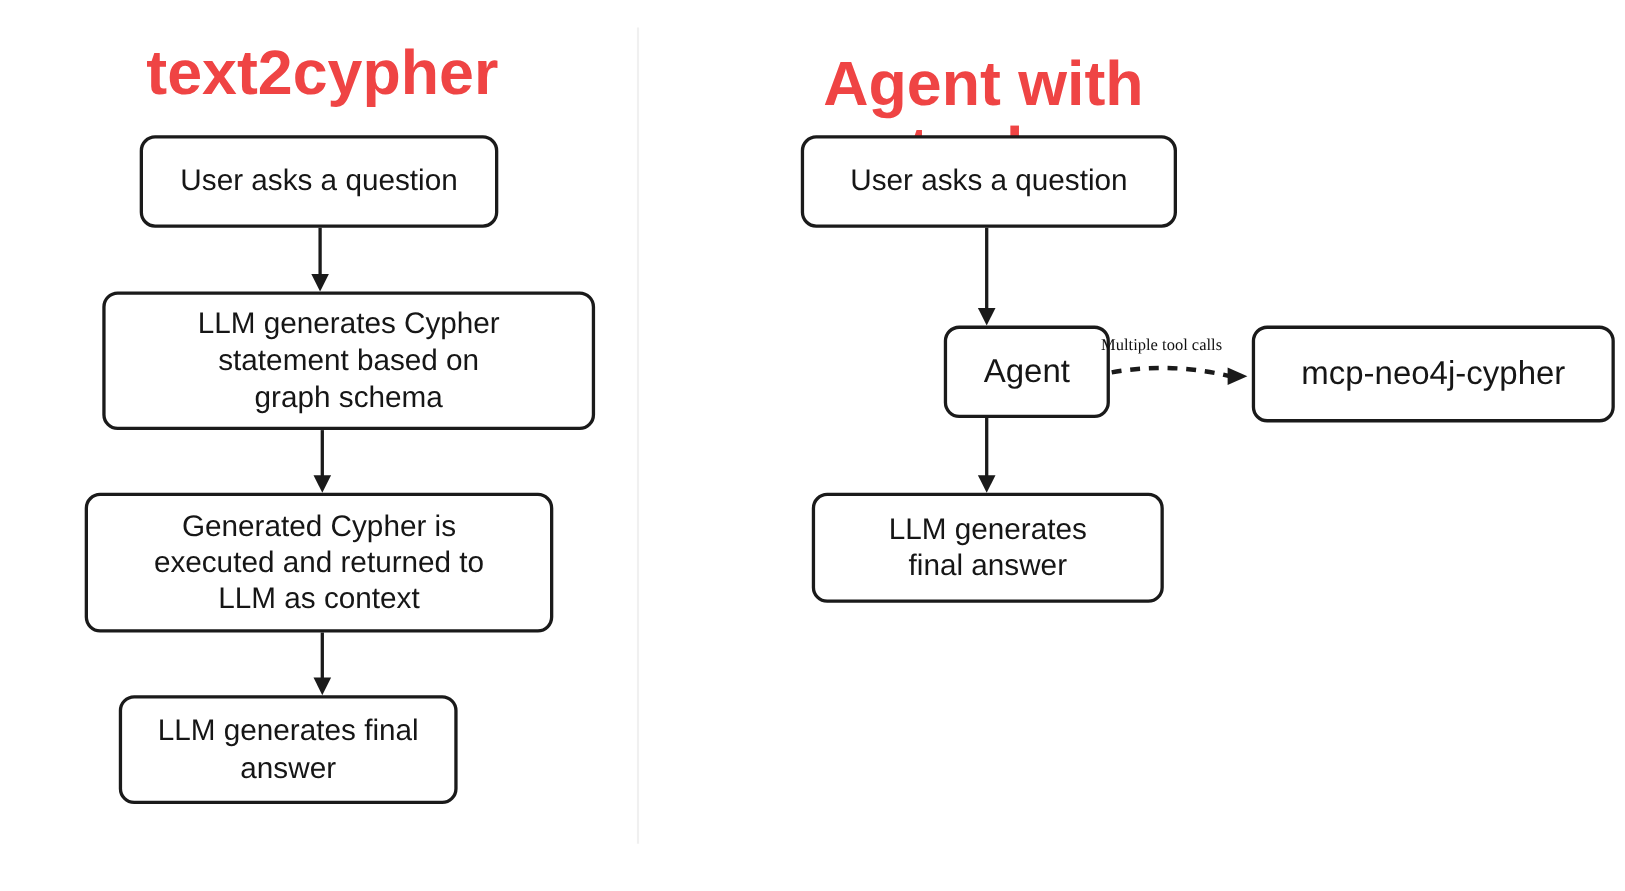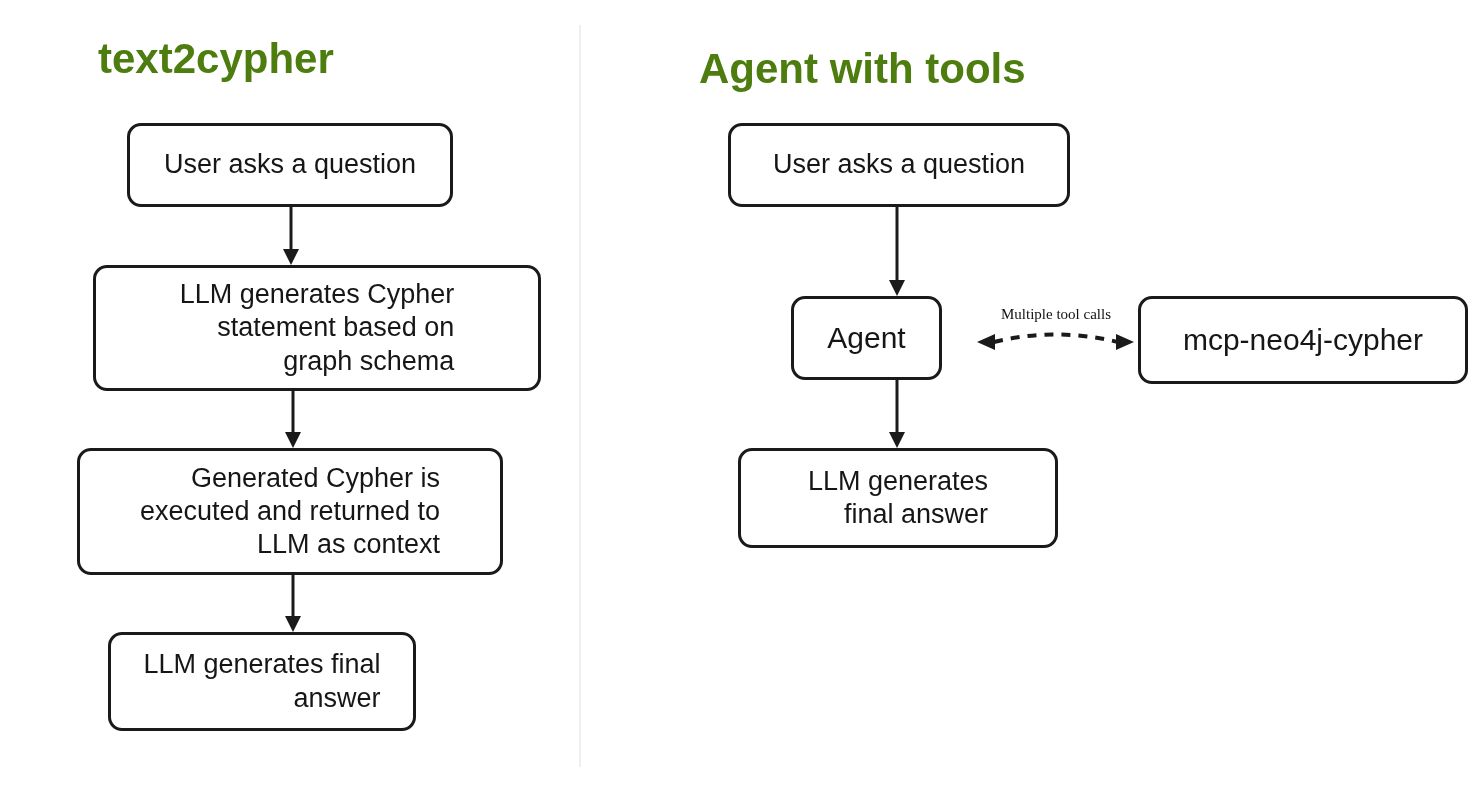--- a/index.html
+++ b/index.html
@@ -29,49 +29,50 @@
     left: 579px;
     top: 25px;
     width: 2px;
     height: 742px;
     background: #f0f0f0;
     z-index: 0;
   }
   .title {
     position: absolute;
     z-index: 2;
-    font-size: 42px;
+    font-size: 57px;
     font-weight: 700;
-    color: #4d7c0f;
+    color: #ef4444;
+    text-align: center;
     line-height: 1.05;
   }
   .left-title  { left: 98px;  top: 37px; width: 390px; }
   .right-title { left: 699px; top: 37px; width: 390px; margin-top: 10px; }
   .node {
     position: absolute;
     z-index: 2;
     box-sizing: border-box;
     border: 3px solid #1a1a1a;
     border-radius: 14px;
     background: #ffffff;
     display: flex;
     align-items: center;
     justify-content: center;
-    text-align: right;
+    text-align: center;
     white-space: pre-line;
     color: #161616;
     font-size: 27px;
     line-height: 1.23;
   }
   .n-l1    { left: 127px;  top: 123px; width: 326px; height: 84px; }
   .n-l2    { left: 93px;   top: 265px; width: 448px; height: 126px; }
   .n-l3    { left: 77px;   top: 448px; width: 426px; height: 127px; }
   .n-l4    { left: 108px;  top: 632px; width: 308px; height: 99px; }
   .n-r1    { left: 728px;  top: 123px; width: 342px; height: 84px; }
-  .n-agent { left: 791px;  top: 296px; width: 151px; height: 84px; font-size: 30px; }
+  .n-agent { left: 858px;  top: 296px; width: 151px; height: 84px; font-size: 30px; }
   .n-r3    { left: 738px;  top: 448px; width: 320px; height: 100px; }
   .n-mcp   { left: 1138px; top: 296px; width: 330px; height: 88px; font-size: 30px; }
   .edge-label {
     position: absolute;
     z-index: 2;
     left: 975px;
     top: 306px;
     width: 162px;
     text-align: center;
     font-size: 15px;

